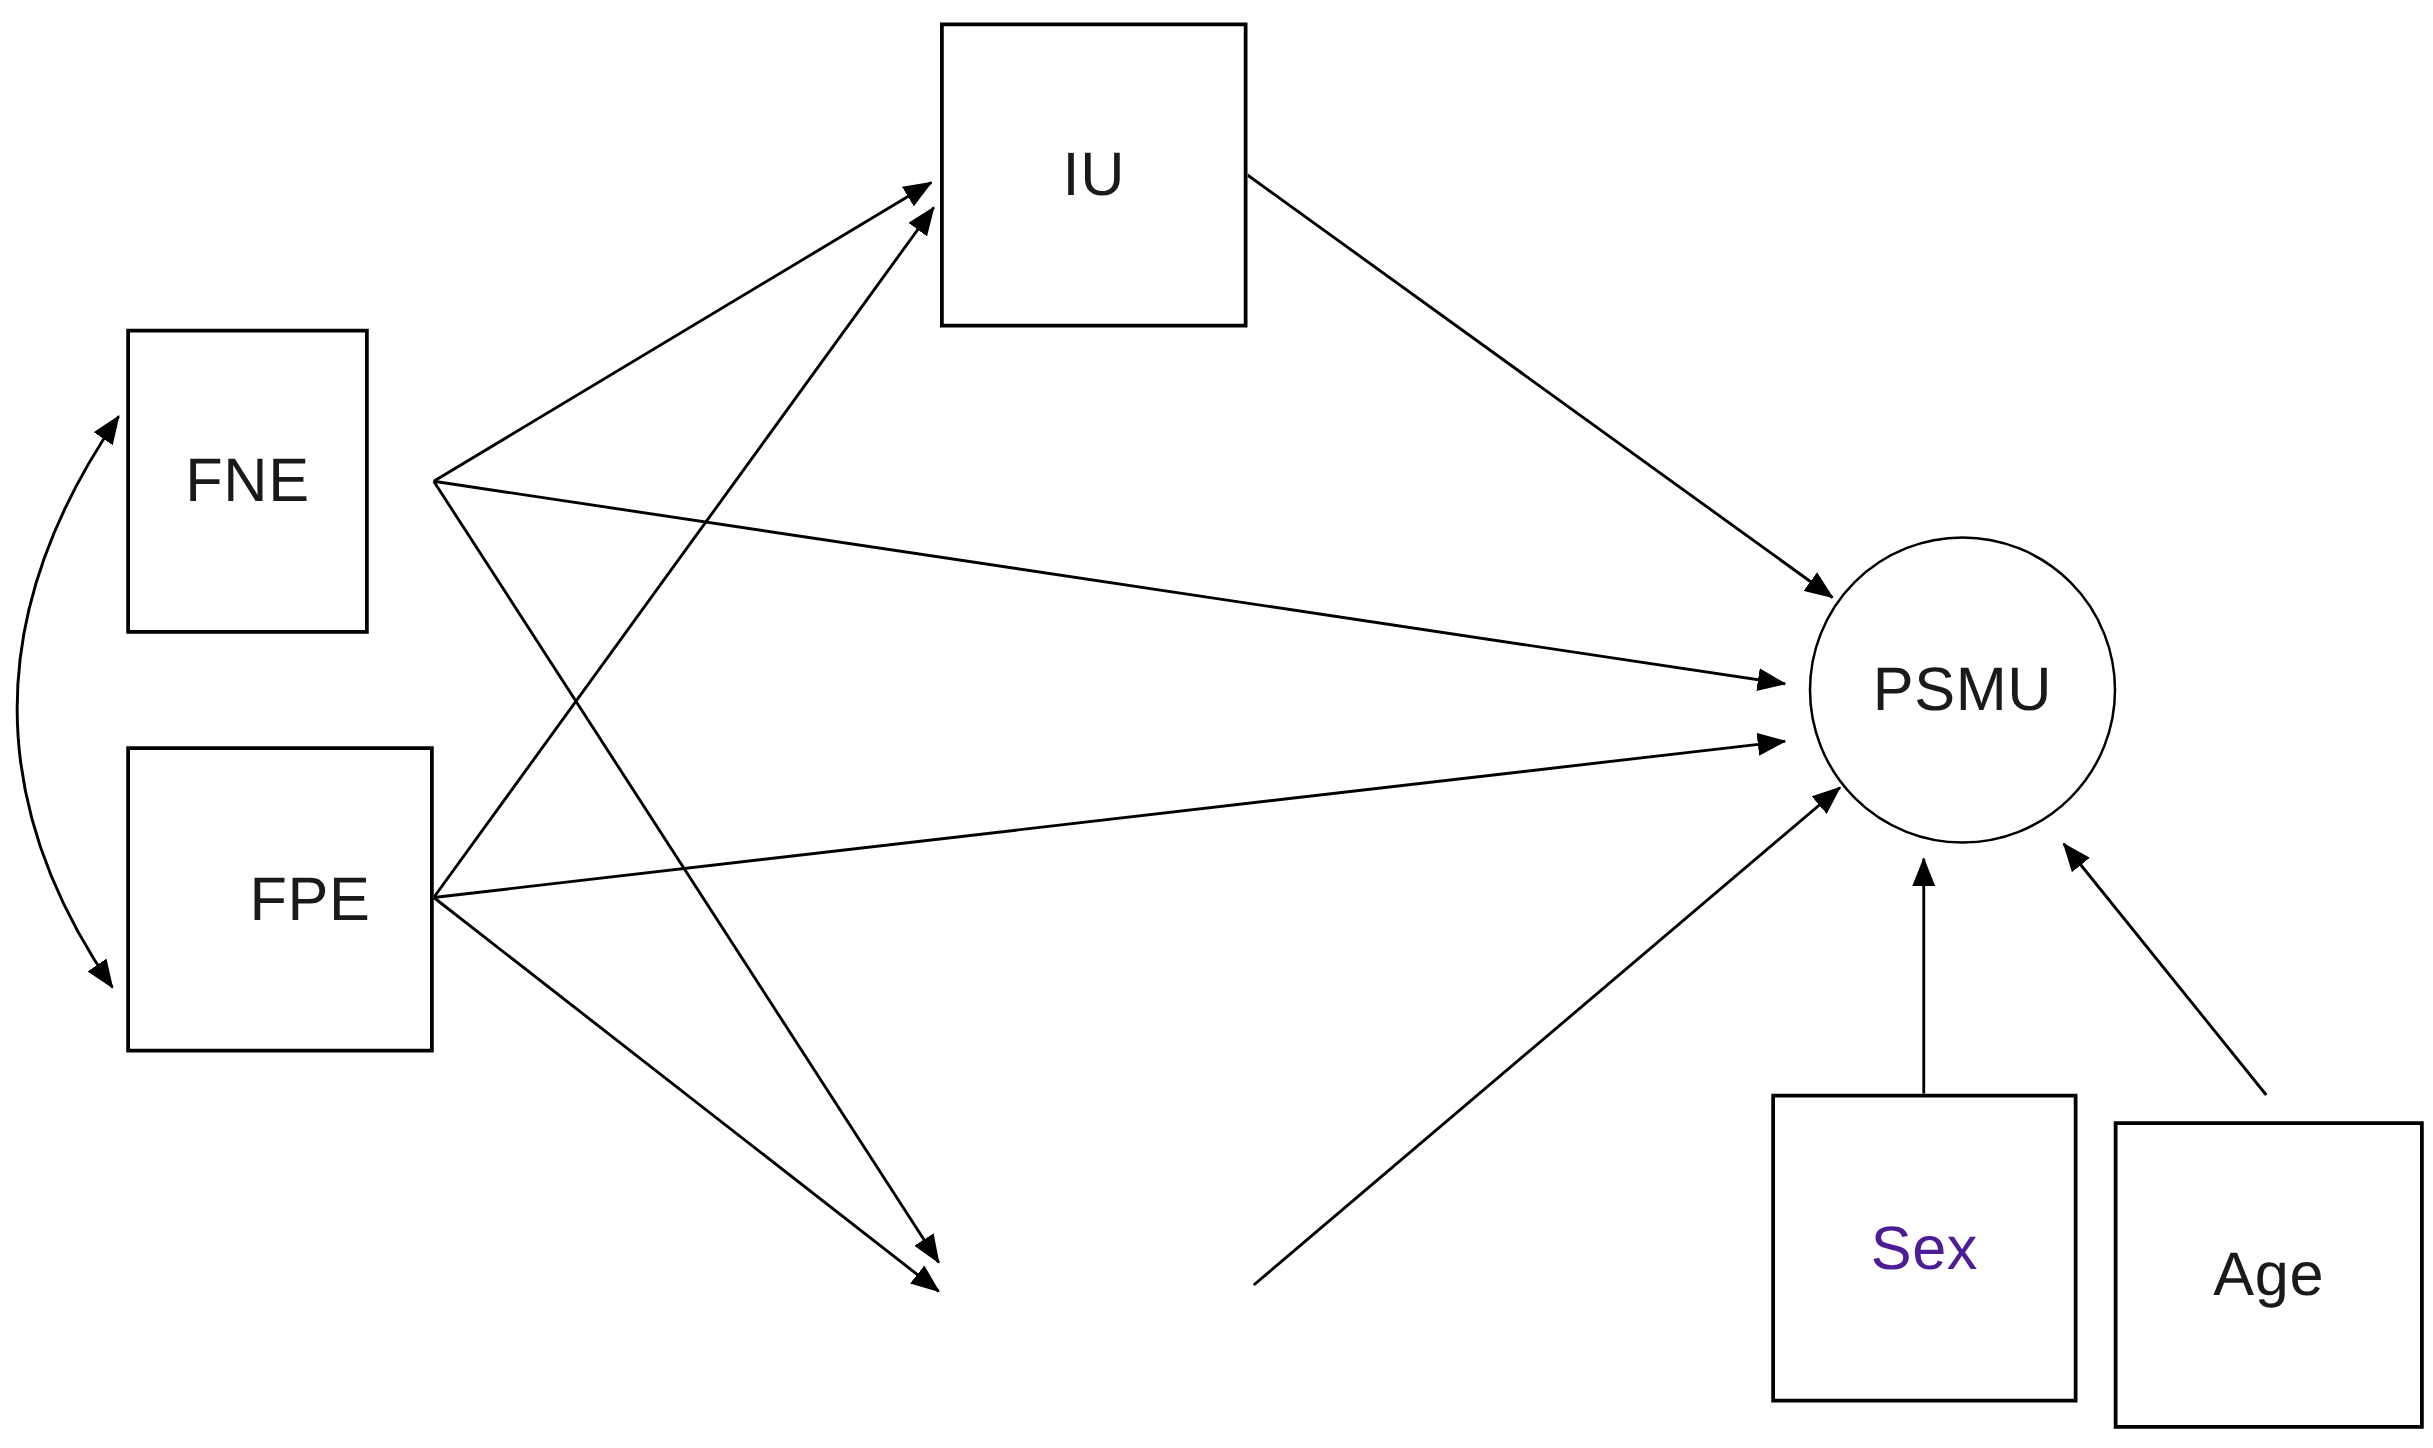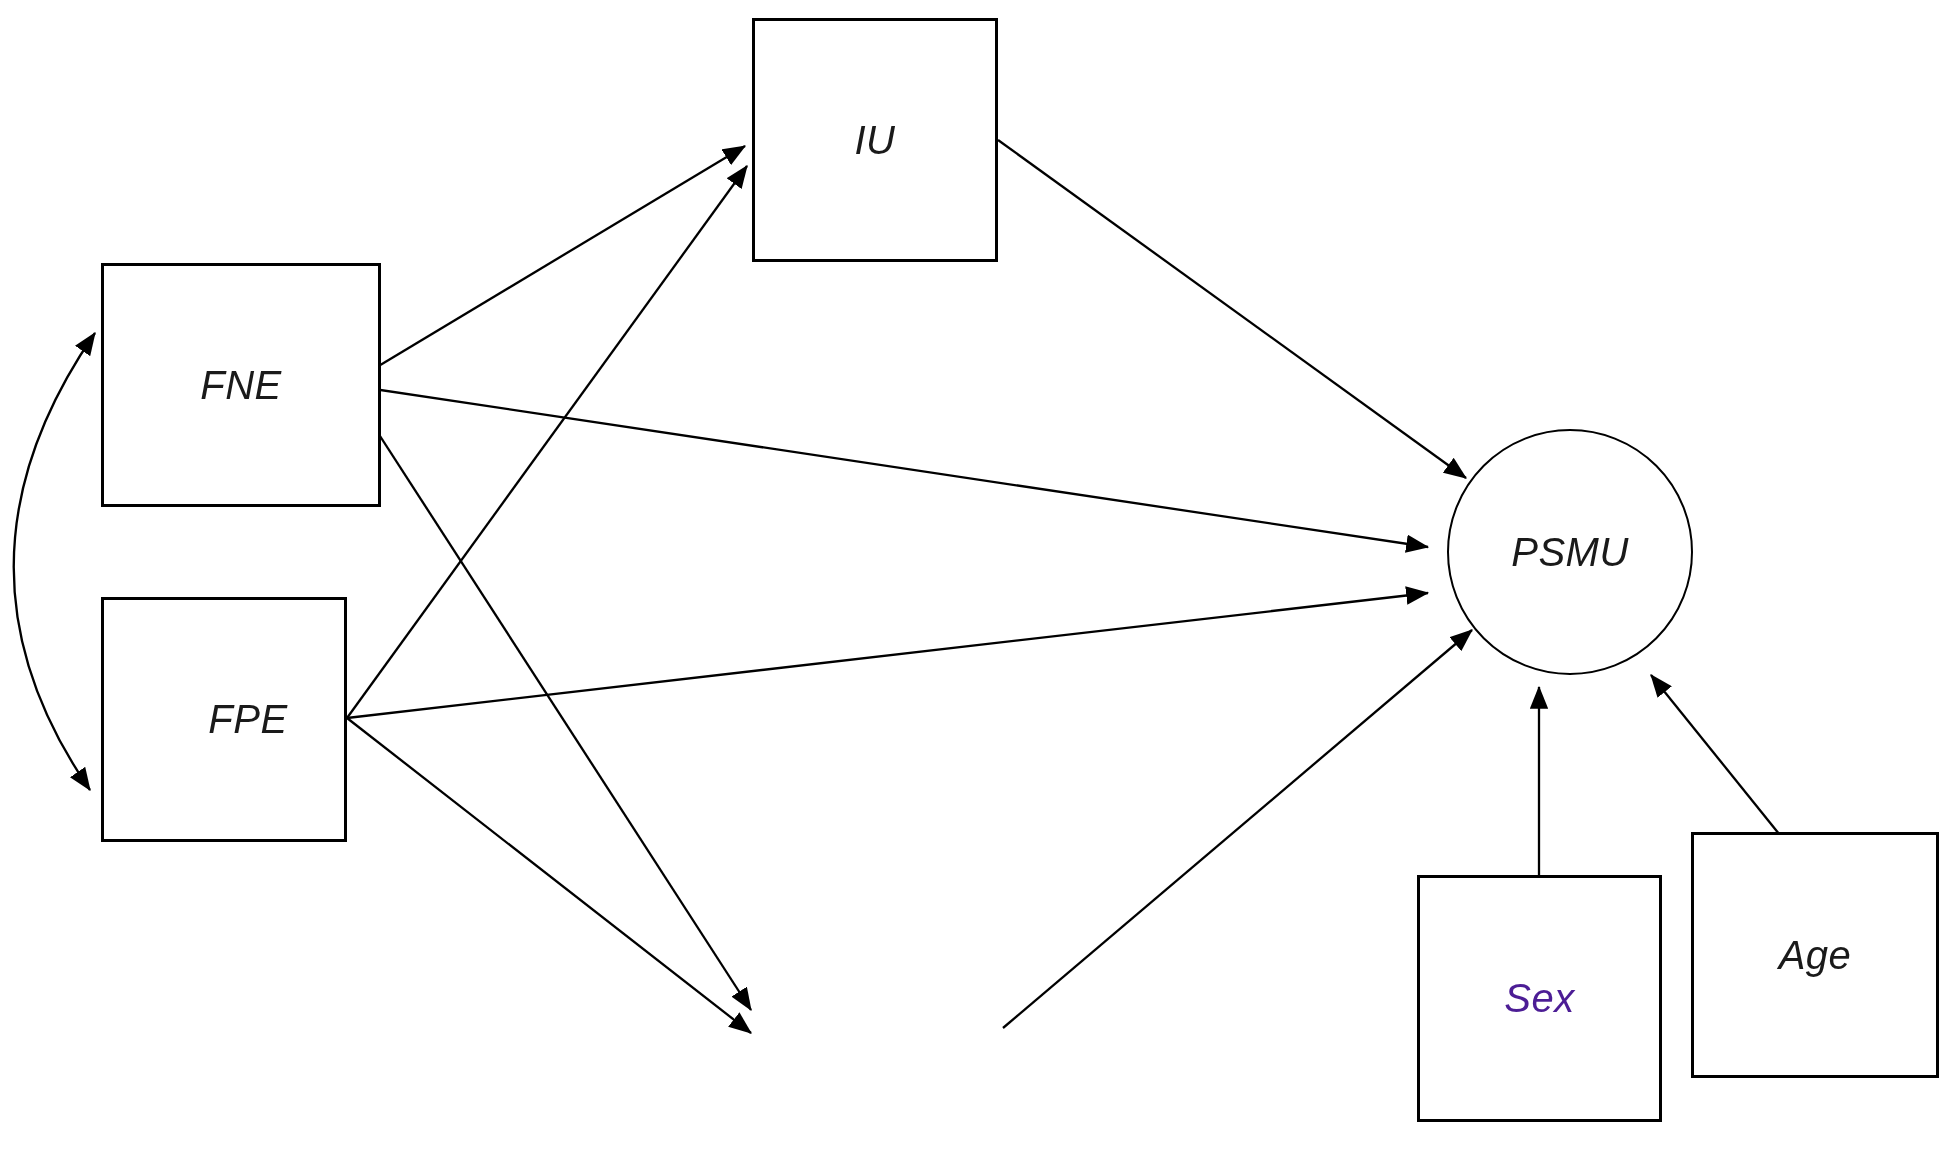--- a/index.html
+++ b/index.html
@@ -34,25 +34,24 @@
     border: 3px solid #000000;
     display: flex;
     align-items: center;
     justify-content: center;
   }
   .node.circle {
     border-radius: 50%;
     border-width: 2.5px;
   }
   .node-label {
-    font-size: 40px;
+    font-size: 49px;
     color: #1a1a1a;
     letter-spacing: 0.5px;
     user-select: none;
-    font-style: italic;
   }
 </style>
 </head>
 <body>
 
 <div id="canvas">
 
   <svg id="edge-layer" viewBox="0 0 1946 1158" xmlns="http://www.w3.org/2000/svg">
     <defs>
       <marker id="arrowhead" viewBox="0 0 10 8" refX="9.5" refY="4" markerWidth="10" markerHeight="8" orient="auto-start-reverse">
@@ -65,38 +64,38 @@
       <line x1="347" y1="718" x2="747" y2="166" marker-end="url(#arrowhead)" class="edge" stroke="#000000"></line>
       <line x1="347" y1="718" x2="1428" y2="593" marker-end="url(#arrowhead)" class="edge" stroke="#000000"></line>
       <line x1="347" y1="718" x2="751" y2="1033" marker-end="url(#arrowhead)" class="edge" stroke="#000000"></line>
       <line x1="998" y1="140" x2="1466" y2="478" marker-end="url(#arrowhead)" class="edge" stroke="#000000"></line>
       <line x1="1003" y1="1028" x2="1472" y2="630" marker-end="url(#arrowhead)" class="edge" stroke="#000000"></line>
       <line x1="1539" y1="875" x2="1539" y2="687" marker-end="url(#arrowhead)" class="edge" stroke="#000000"></line>
       <line x1="1813" y1="876" x2="1651" y2="675" marker-end="url(#arrowhead)" class="edge" stroke="#000000"></line>
       <path d="M 95 333 Q -65 565 90 790" marker-start="url(#arrowhead)" marker-end="url(#arrowhead)" class="edge" stroke="#000000"></path>
     </svg>
 
-  <div class="node rect" style="left: 101px; top: 263px; width: 280px; height: 244px; border-color: rgb(0, 0, 0);">
+  <div class="node rect" style="left: 101px; top: 263px; width: 194px; height: 244px; border-color: rgb(0, 0, 0);">
     <span class="node-label" style="color: rgb(26, 26, 26);">FNE</span>
   </div>
 
   <div class="node rect" style="left: 101px; top: 597px; width: 246px; height: 245px; border-color: rgb(0, 0, 0);">
     <span class="node-label" style="color: rgb(26, 26, 26); margin-left: 48px;">FPE</span>
   </div>
 
   <div class="node rect" style="left: 752px; top: 18px; width: 246px; height: 244px; border-color: rgb(0, 0, 0);">
     <span class="node-label" style="color: rgb(26, 26, 26);">IU</span>
   </div>
 
 
   <div class="node rect" style="left: 1417px; top: 875px; width: 245px; height: 247px; border-color: rgb(0, 0, 0);">
     <span class="node-label" style="color: #4c1d95;">Sex</span>
   </div>
 
-  <div class="node rect" style="left: 1691px; top: 832px; width: 248px; height: 246px; border-color: rgb(0, 0, 0); text-align: right;">
+  <div class="node rect" style="left: 1691px; top: 897px; width: 248px; height: 246px; border-color: rgb(0, 0, 0); text-align: right;">
     <span class="node-label" style="color: rgb(26, 26, 26);">Age</span>
   </div>
 
   <div class="node circle" style="left: 1447px; top: 429px; width: 246px; height: 246px; border-color: rgb(0, 0, 0);">
     <span class="node-label" style="color: rgb(26, 26, 26);">PSMU</span>
   </div>
 
 </div>
 
 </body></html>

